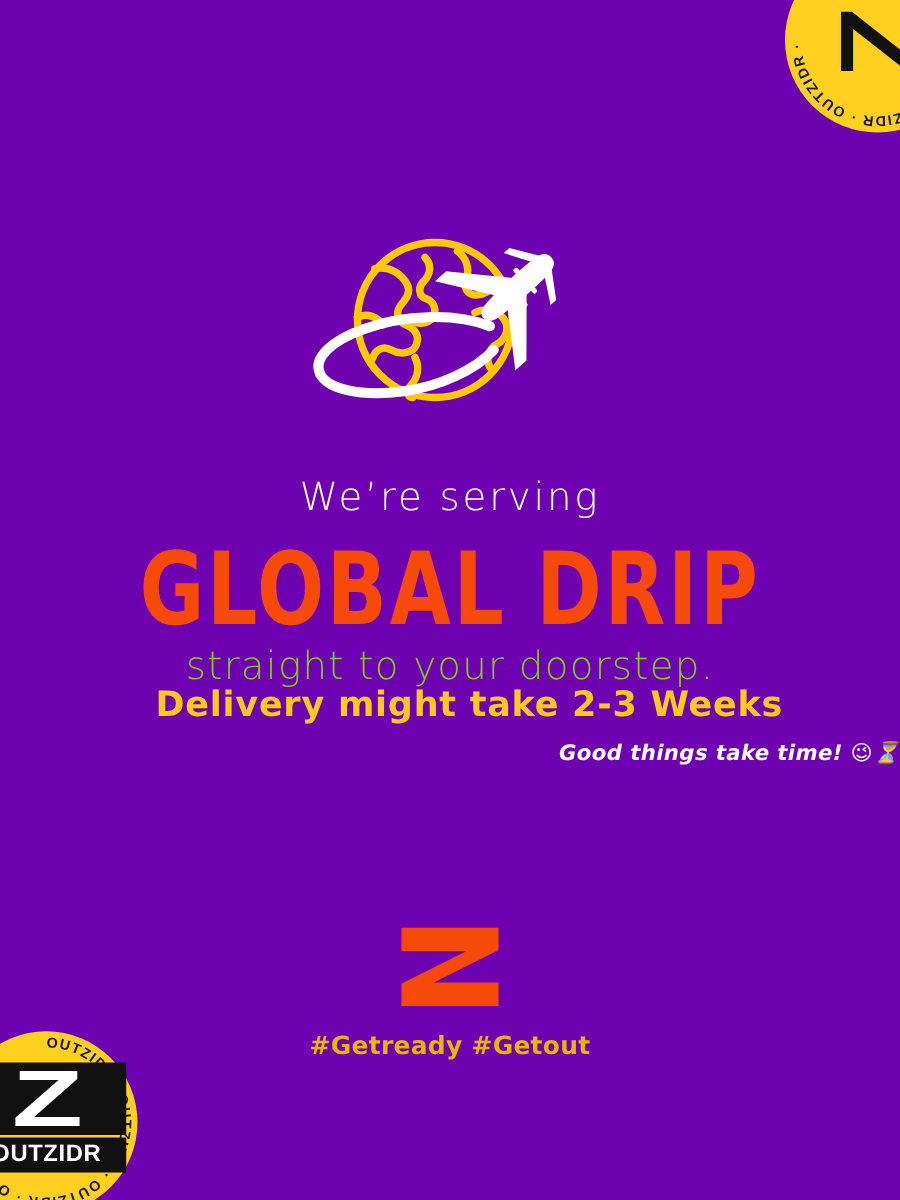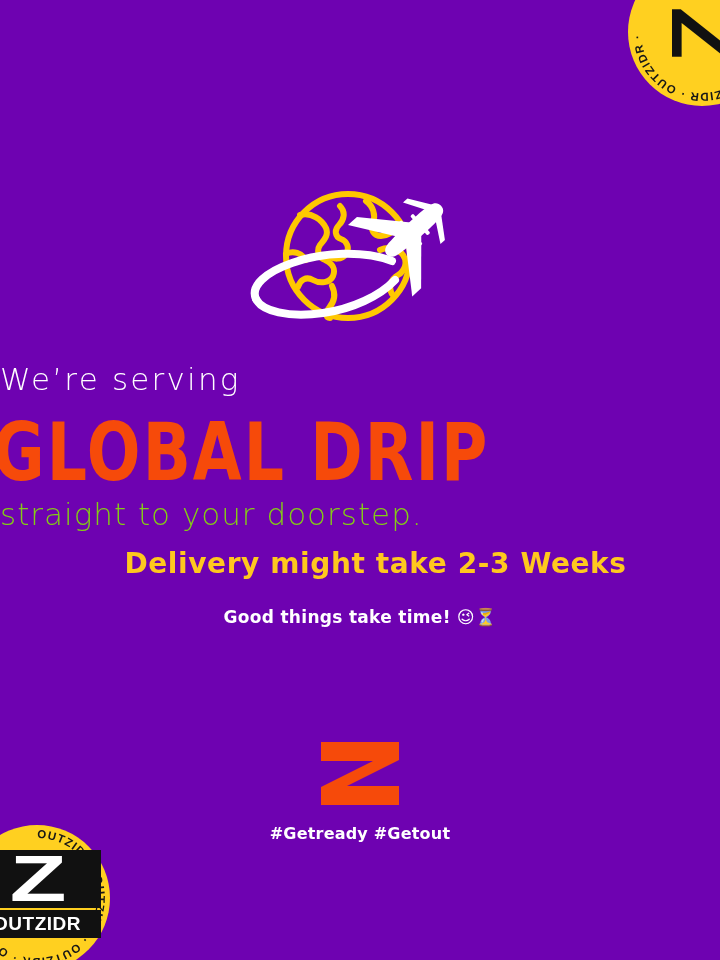--- a/index.html
+++ b/index.html
@@ -96,22 +96,22 @@
     position:absolute;
     left:0; right:0; top:168px;
     height:175px;
     display:flex; align-items:center; justify-content:center;
   }
   .globe-svg { display:block; }
 
   
   .copy {
     position:absolute;
-    left:0; right:0; top:362px;
-    text-align:left;
+    left:0; right:0; top:381px;
+    text-align:center;
   }
   .line-serving {
     font-family:"DejaVu Sans", sans-serif;
     font-weight:300;
     font-size:31px;
     line-height:1.1;
     color:#FFFFFF;
     letter-spacing:2.2px;
   }
   .line-global {
@@ -148,44 +148,46 @@
     font-weight:700;
     font-size:28px;
     line-height:1.15;
     color:#FFC81E;
     letter-spacing:0.6px;
     margin-left:31px;
   }
   .delivery-sub {
     font-family:"DejaVu Sans", sans-serif;
     font-weight:700;
+    font-style:italic;
     font-size:17px;
     line-height:1.2;
     color:#FFFFFF;
     letter-spacing:0.3px;
-    margin-top:27px;
+    margin-top:13px;
+    text-align:right;
   }
 
   
   .footer {
     position:absolute;
     left:0; right:0; top:742px;
     display:flex;
     flex-direction:column;
     align-items:center;
   }
   .footer-z {
     width:78px; height:63px;
     display:block;
   }
   .footer-tag {
     font-family:"DejaVu Sans", sans-serif;
     font-weight:700;
-    font-size:16px;
-    color:#ffffff;
+    font-size:20px;
+    color:#eab308;
     letter-spacing:0.2px;
     margin-top:19px;
   }
 </style>
 </head>
 <body>
 
 <div class="poster">
 
   <div class="badge badge-tr">

